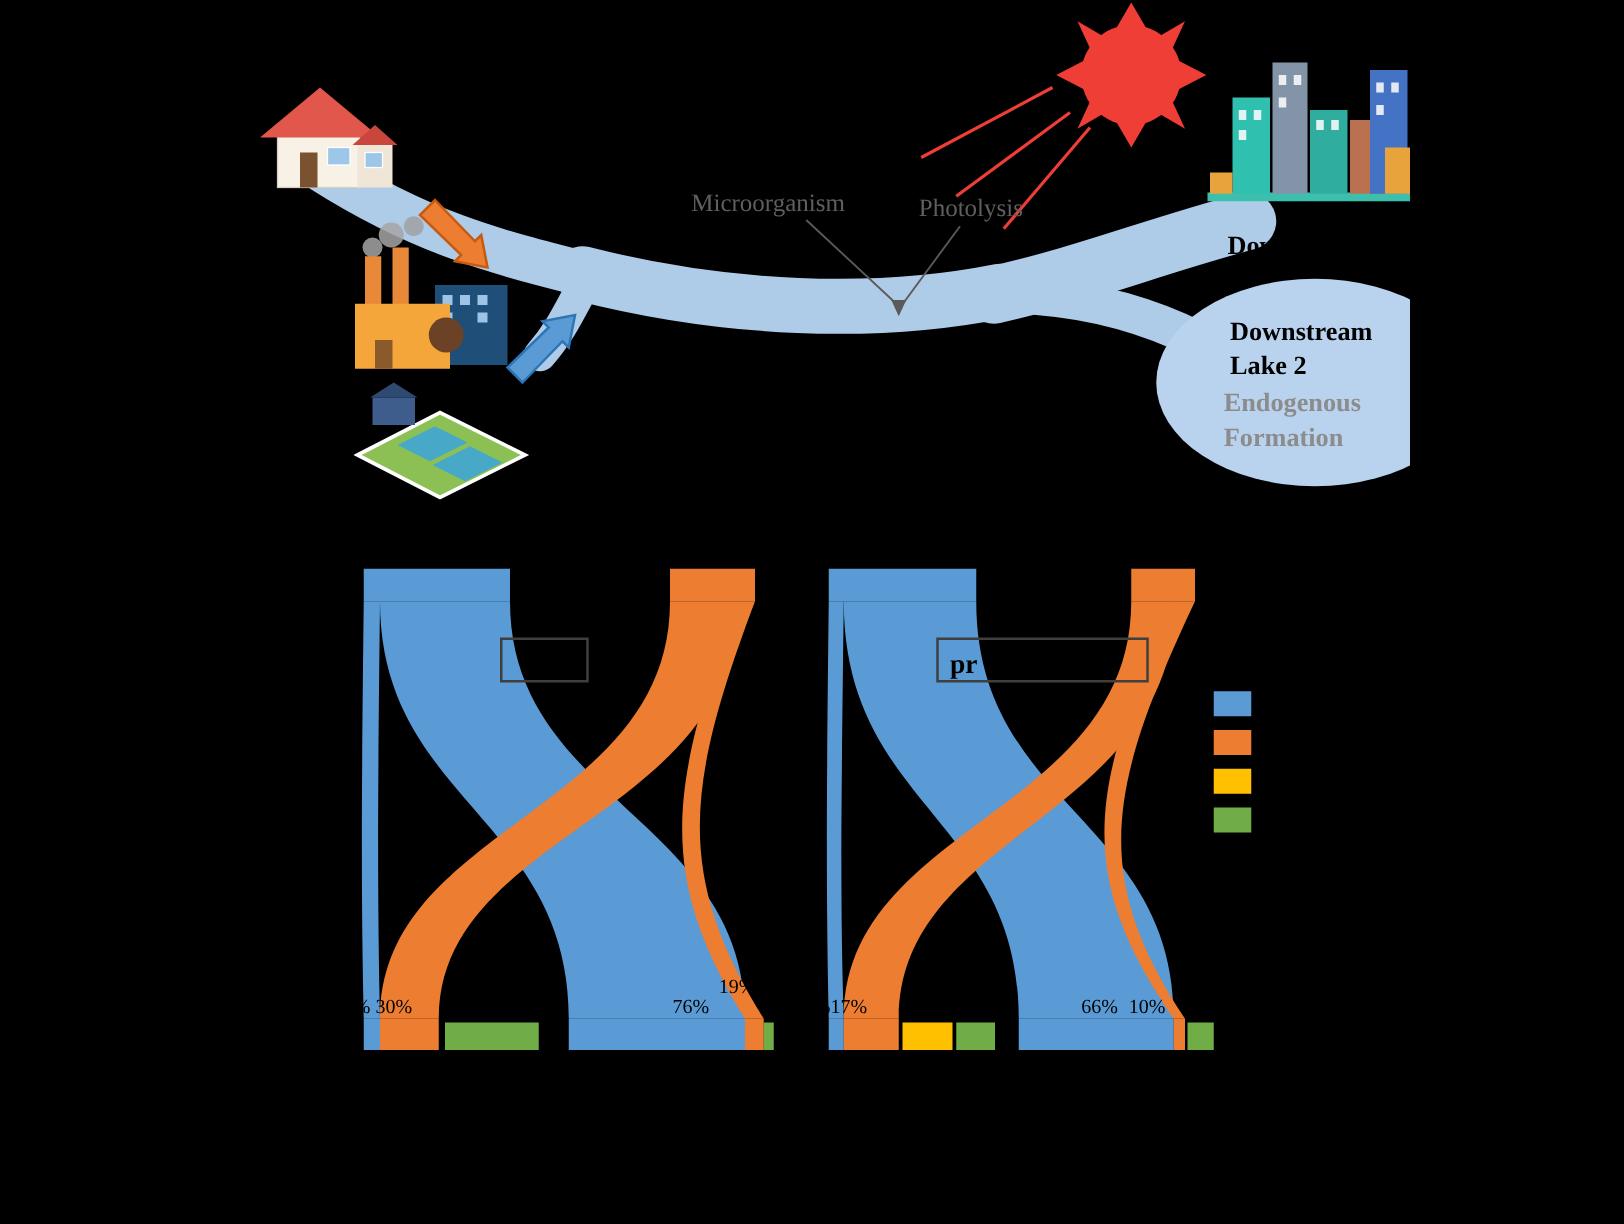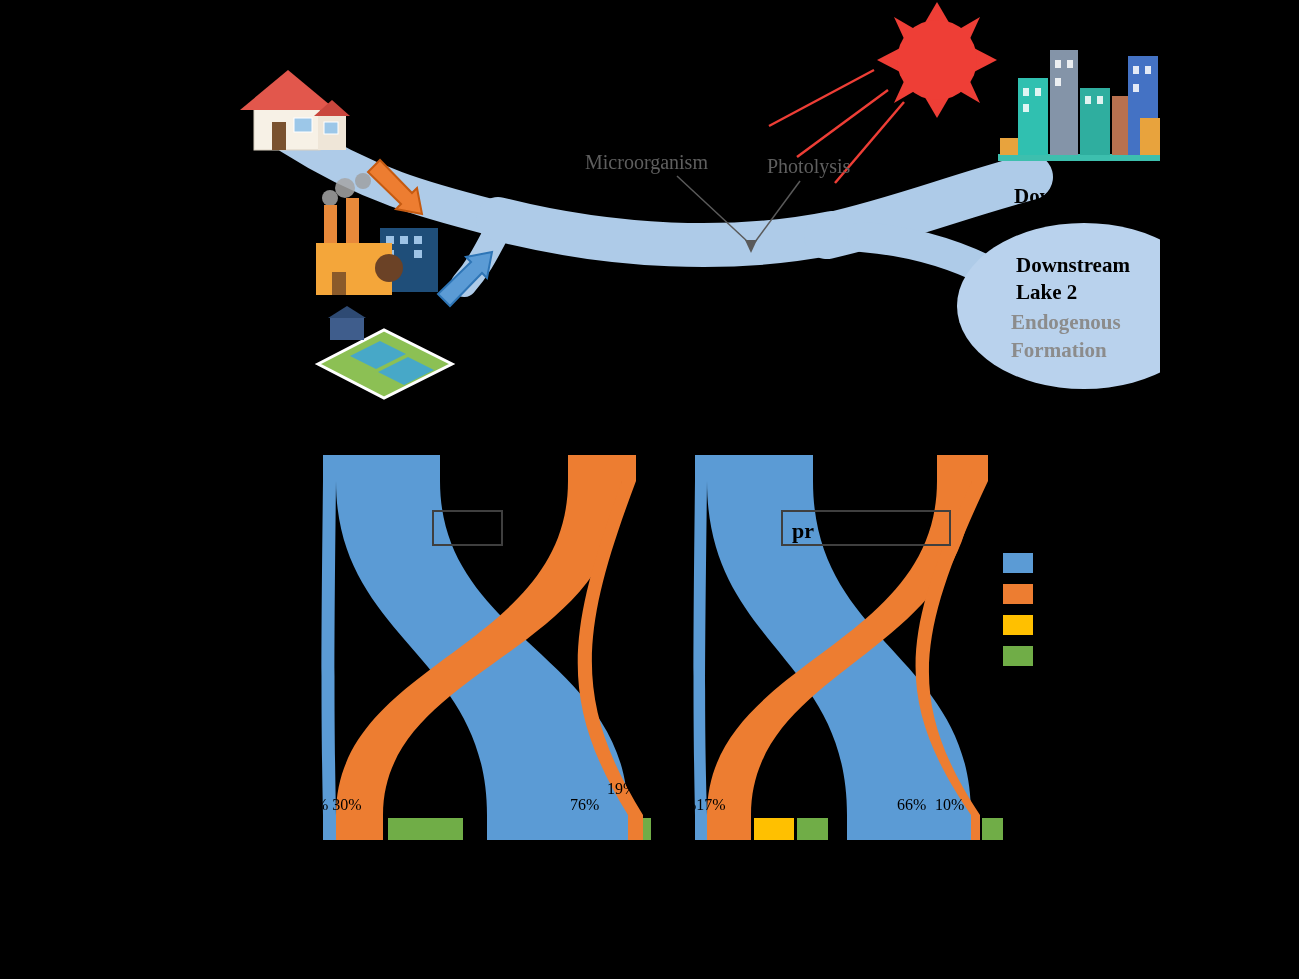--- a/index.html
+++ b/index.html
@@ -1,16 +1,16 @@
 <!DOCTYPE html>
 <html><head>
 <meta charset="utf-8">
 <style>
   html,body{margin:0;padding:0;background:#000;}
-  .canvas{position:relative;width:1128px;height:979px;background:#000;overflow:hidden;margin-left:32px;}
+  .canvas{position:relative;width:1128px;height:979px;background:#000;overflow:hidden;}
   svg{position:absolute;left:0;top:0;}
   svg text{font-family:"Liberation Serif","DejaVu Serif",serif;}
 </style>
 </head>
 <body>
 
 <div class="canvas">
 <svg width="1299" height="979" viewBox="0 0 1299 979">
 
   <g fill="none" stroke="#aecbe8" stroke-linecap="round">

